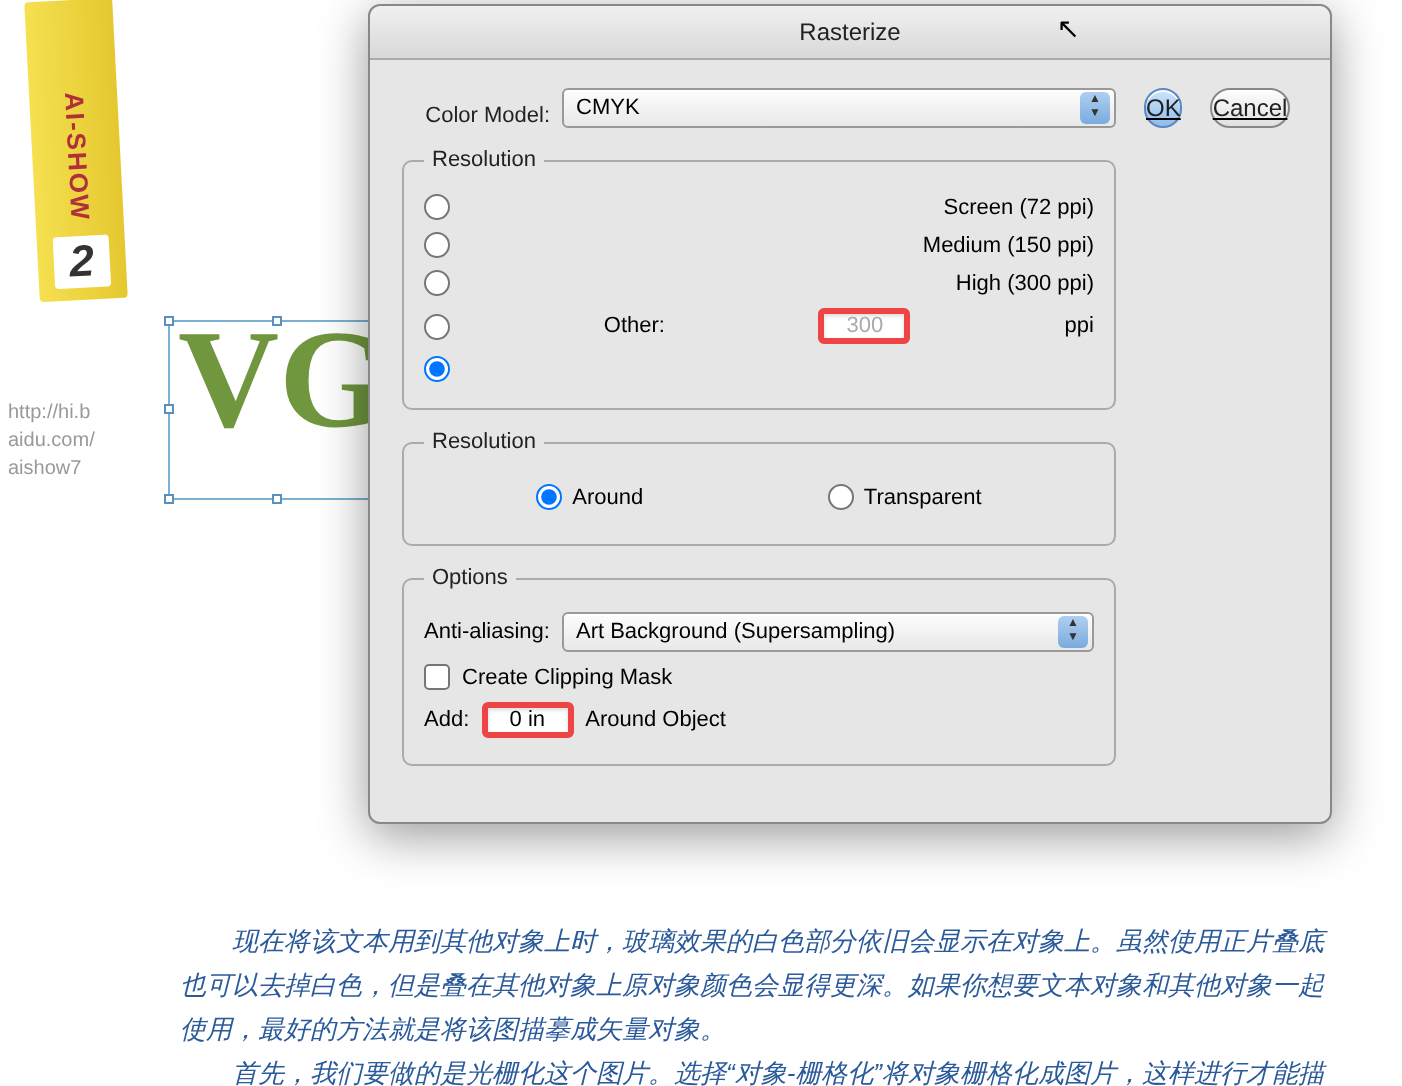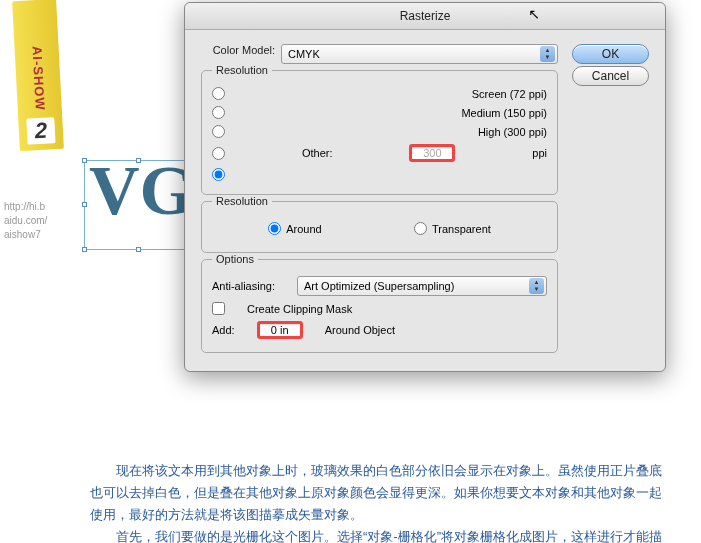--- a/index.html
+++ b/index.html
@@ -2,46 +2,46 @@
 <html><head>
 <meta charset="utf-8">
 <style>
 * { box-sizing: border-box; margin: 0; padding: 0; }
 body { font-family: "Lucida Grande", Arial, sans-serif; font-size: 11px; width: 701px; height: 543px; background: #fff; position: relative; }
 .sidebar-tag { position: absolute; left: 16px; top: 0; width: 44px; height: 150px; background: linear-gradient(to right, #f5e050, #e5c830); transform: rotate(-3deg); border-radius: 2px; display: flex; flex-direction: column; align-items: center; justify-content: center; padding-top: 8px; }
 .sidebar-tag-text { writing-mode: vertical-rl; color: #b0303a; font-weight: bold; font-size: 13px; letter-spacing: 1px; }
 .sidebar-num { position: absolute; bottom: 6px; font-size: 22px; font-weight: bold; color: #333; font-style: italic; background: #fff; width: 28px; height: 26px; text-align: center; border-radius: 2px; }
 .url-text { position: absolute; left: 4px; top: 200px; font-size: 10px; color: #999; line-height: 1.4; }
 .artwork { position: absolute; left: 84px; top: 160px; width: 110px; height: 90px; border: 1px solid #7ab0d0; }
-.artwork-text { font-size: 70px; font-weight: bold; color: #0c4a6e; font-family: Georgia, serif; line-height: 0.85; padding-left: 4px; opacity: 0.8; }
+.artwork-text { font-size: 70px; font-weight: bold; color: #4d7c0f; font-family: Georgia, serif; line-height: 0.85; padding-left: 4px; opacity: 0.8; }
 .artwork-handle { position: absolute; width: 5px; height: 5px; border: 1px solid #5a90c0; background: #fff; }
 .hTL { top: -3px; left: -3px; } .hTR { top: -3px; right: -3px; } .hBL { bottom: -3px; left: -3px; } .hBR { bottom: -3px; right: -3px; }
 .hT { top: -3px; left: 50%; margin-left: -3px; } .hB { bottom: -3px; left: 50%; margin-left: -3px; } .hL { left: -3px; top: 50%; margin-top: -3px; } .hR { right: -3px; top: 50%; margin-top: -3px; }
 .dialog { position: absolute; left: 184px; top: 2px; width: 482px; background: #e6e6e6; border: 1px solid #888; border-radius: 6px; box-shadow: 0 6px 25px rgba(0,0,0,0.4); }
 .dialog-title { text-align: center; padding: 6px 0; font-size: 12px; color: #222; background: linear-gradient(#f0f0f0, #d8d8d8); border-bottom: 1px solid #aaa; border-radius: 6px 6px 0 0; position: relative; }
 .cursor { position: absolute; right: 125px; top: 3px; font-size: 14px; color: #000; }
 .dialog-body { padding: 14px 16px 18px 16px; display: flex; gap: 14px; }
 .left-col { flex: 1; }
-.right-col { width: 77px; display: flex; flex-direction: column; gap: 2px; }
-.row { display: flex; align-items: flex-start; gap: 6px; }
+.right-col { width: 77px; display: flex; flex-direction: row; gap: 14px; text-decoration: underline; }
+.row { display: flex; align-items: flex-end; gap: 6px; margin-bottom: 10px; }
 .label { text-align: right; width: 74px; color: #222; }
 .dropdown { flex: 1; height: 20px; background: linear-gradient(#fdfdfd, #e8e8e8); border: 1px solid #999; border-radius: 3px; display: flex; align-items: center; padding: 0 6px; position: relative; box-shadow: inset 0 1px 0 #fff; }
 .dropdown-arrows { position: absolute; right: 2px; width: 15px; height: 16px; background: linear-gradient(#b0cff0, #7aabde); border-radius: 3px; display: flex; flex-direction: column; align-items: center; justify-content: center; font-size: 6px; color: #333; line-height: 7px; }
-fieldset { border: 1px solid #aaa; border-radius: 5px; padding: 8px 10px 10px 10px; }
+fieldset { border: 1px solid #aaa; border-radius: 5px; padding: 8px 10px 10px 10px; margin-bottom: 10px; }
 legend { padding: 0 4px; color: #222; }
 .radio-row { display: flex; align-items: center; gap: 5px; padding: 3px 0; justify-content: space-between; }
 input[type=radio], input[type=checkbox] { margin: 0; }
 .text-input { width: 46px; height: 18px; border: 3px solid #ef4444; border-radius: 3px; padding: 0 4px; background: #fff; box-shadow: inset 0 1px 2px rgba(0,0,0,0.15); text-align: center; font-size: 11px; }
 .text-input.disabled { color: #aaa; }
 .mac-button { height: 20px; background: linear-gradient(#fdfdfd, #e0e0e0); border: 1px solid #888; border-radius: 10px; font-size: 12px; color: #222; cursor: pointer; box-shadow: inset 0 1px 0 #fff; }
 .mac-button.primary { background: linear-gradient(#cde4fb, #8fbdec); border-color: #5a88c0; }
 .bg-row { display: flex; justify-content: space-around; padding: 4px 10px; }
-.opt-row { display: flex; align-items: center; gap: 22px; padding: 3px 0; }
+.opt-row { display: flex; align-items: center; gap: 6px; padding: 3px 0; }
 .paragraph-section { position: absolute; left: 90px; top: 460px; right: 30px; font-size: 13px; color: #2a5a9a; line-height: 1.7; }
-.indent { text-indent: 2em; }
+.indent { text-indent: 2em; font-style: italic; }
 </style>
 </head>
 <body>
 
 <div class="sidebar-tag">
   <span class="sidebar-tag-text">AI-SHOW绝招</span>
   <span class="sidebar-num">2</span>
 </div>
 
 <div class="url-text" style="white-space:pre-line"><span>http://hi.b
@@ -112,21 +112,21 @@
               <span>Transparent</span>
             </div>
         </div>
       </fieldset>
 
       <fieldset>
         <legend>Options</legend>
         <div class="opt-row">
           <span>Anti-aliasing:</span>
           <div class="dropdown" style="flex:1">
-            <span>Art Optimized (Supersampling)</span>
+            <span>Art Background (Supersampling)</span>
             <span class="dropdown-arrows">▲<br>▼</span>
           </div>
         </div>
         <div class="opt-row">
             <input type="checkbox" style="">
             <span>Create Clipping Mask</span>
           </div>
         <div class="opt-row">
           <span>Add:</span>
           <input class="text-input" value="0 in" style="">

